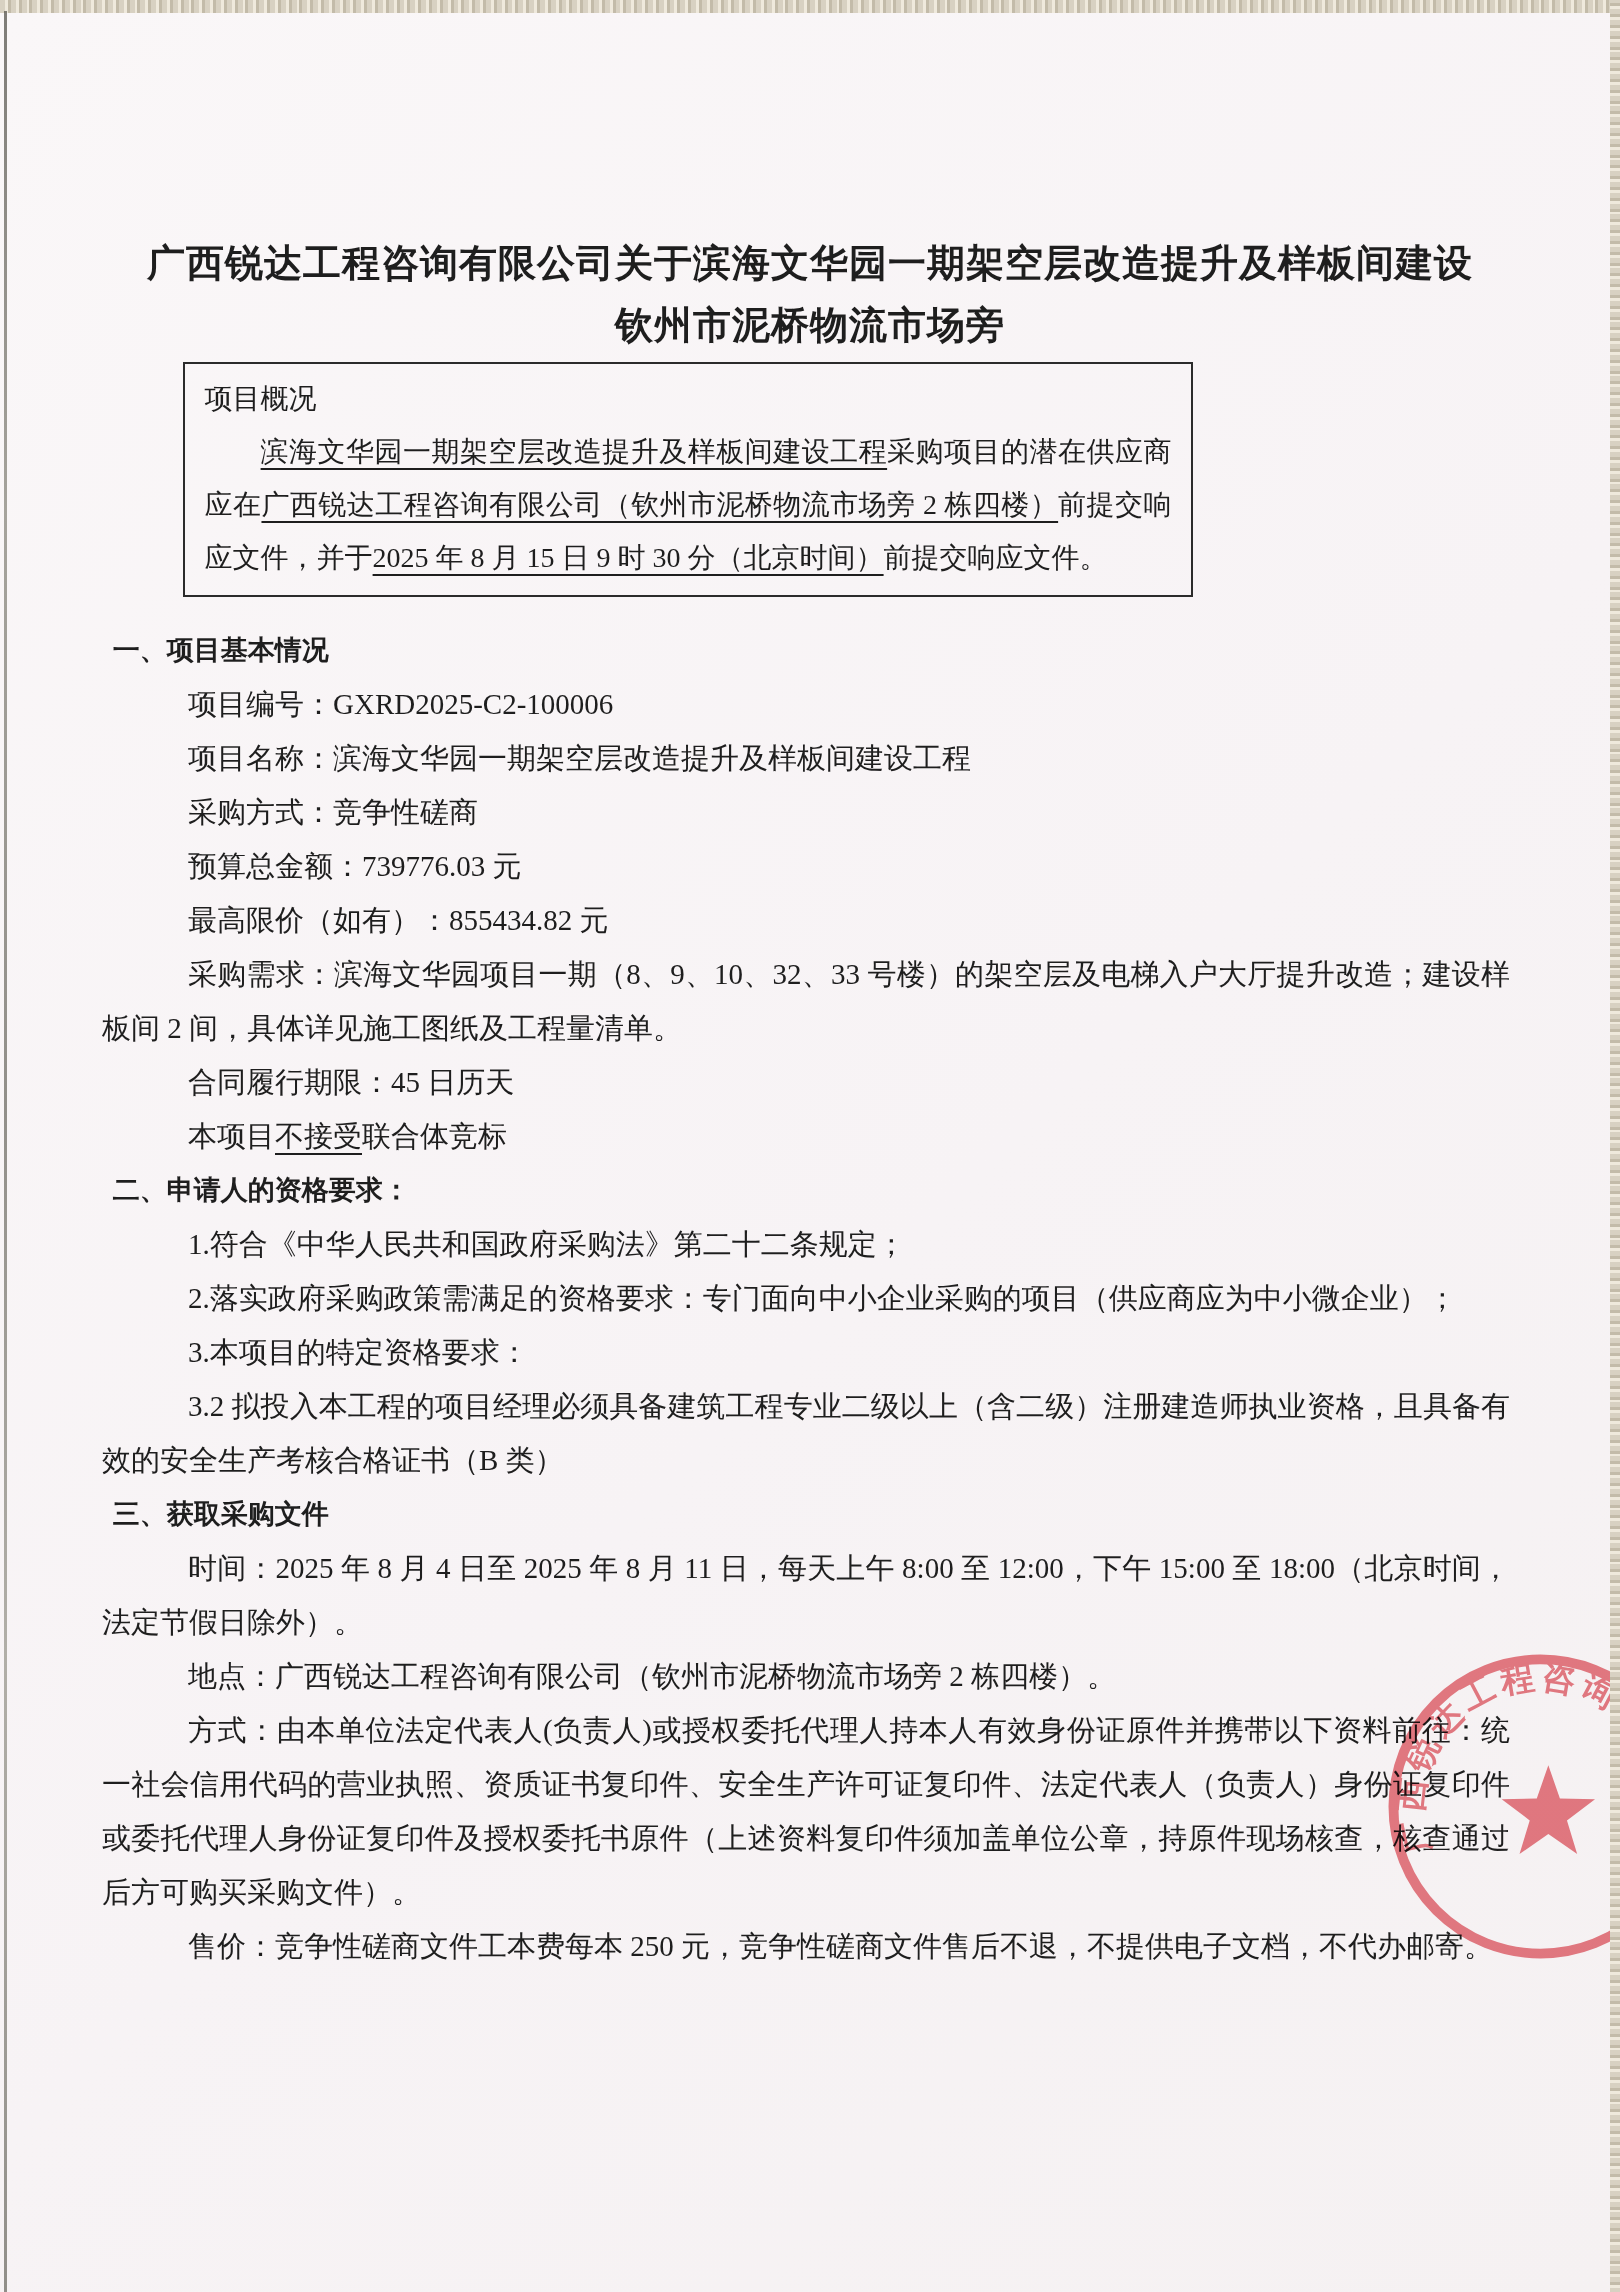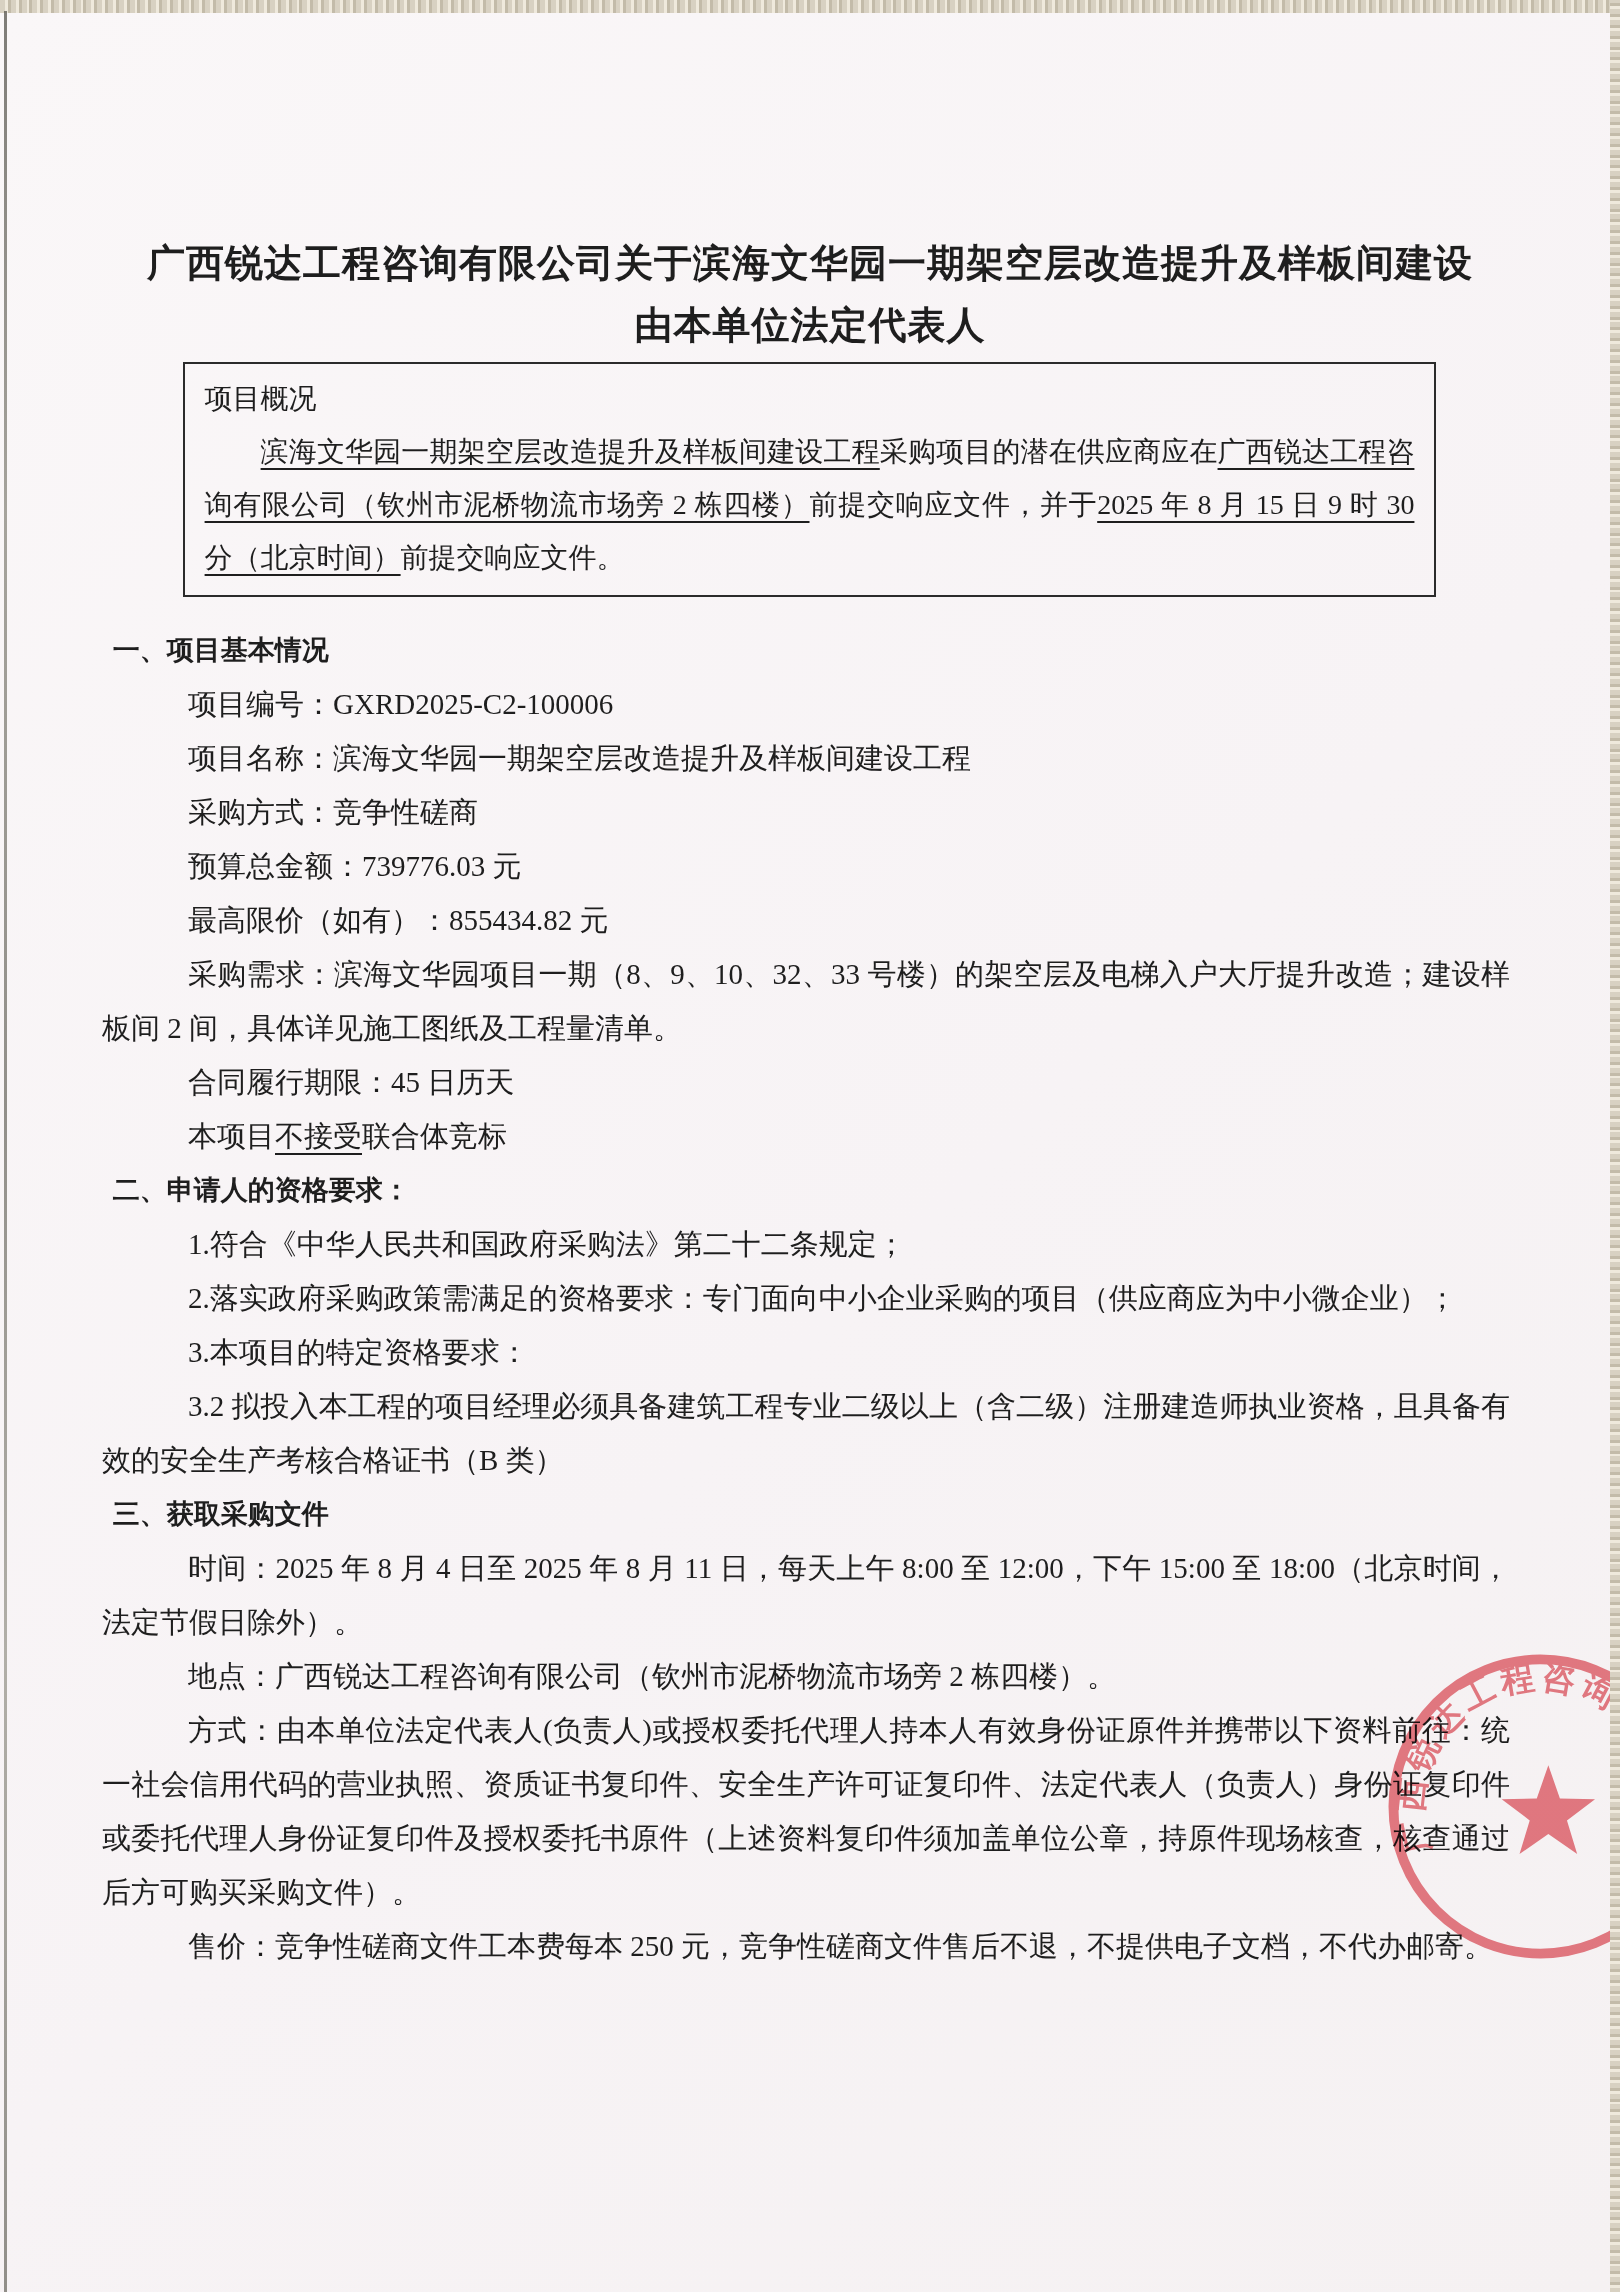--- a/index.html
+++ b/index.html
@@ -32,21 +32,21 @@
     font-family:"Liberation Sans","DejaVu Sans",sans-serif;
     font-weight:bold;
     font-size:38px;
     line-height:62px;
     letter-spacing:1px;
   }
 
   .overview-box {
     box-sizing:border-box;
     margin:5.9px 0 0 183px;
-    width:1253px;
+    width:1010px;
     border:2px solid #2b2b2b;
     padding:7.8px 19.6px 11.8px 19.6px;
     font-size:28px;
     line-height:53px;
   }
   .overview-box .box-label { margin:0; }
   .overview-box .box-para { margin:0; text-indent:2em; text-align:justify; }
 
   .content {
     margin:25.5px 110px 0 102px;
@@ -90,21 +90,21 @@
 <body>
 
 <div class="page">
 
   <div class="edge-top"></div>
   <div class="edge-right"></div>
   <div class="edge-left"></div>
 
   <h1 class="doc-title">
     <span>广西锐达工程咨询有限公司关于滨海文华园一期架空层改造提升及样板间建设</span><br>
-    <span>由本单位法定代表人</span>
+    <span>钦州市泥桥物流市场旁</span>
   </h1>
 
   <div class="overview-box">
     <p class="box-label">项目概况</p>
     <p class="box-para"><span class="u">滨海文华园一期架空层改造提升及样板间建设工程</span><span>采购项目的潜在供应商应在</span><span class="u">广西锐达工程咨询有限公司（钦州市泥桥物流市场旁 2 栋四楼）</span><span>前提交响应文件，并于</span><span class="u">2025 年 8 月 15 日 9 时 30 分（北京时间）</span><span>前提交响应文件。</span></p>
   </div>
 
   <div class="content">
 
     <p class="heading">一、项目基本情况</p>

